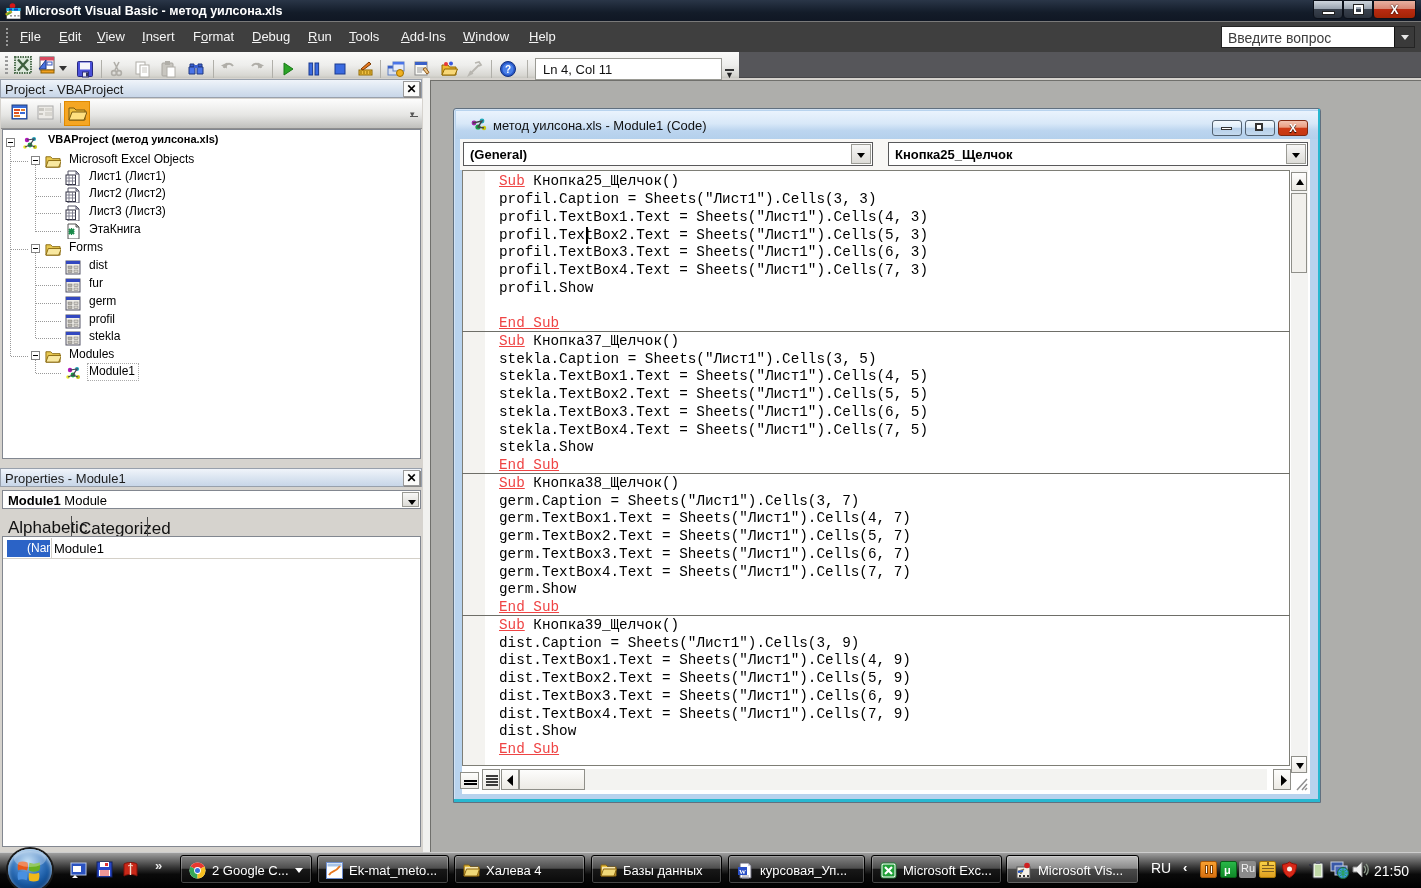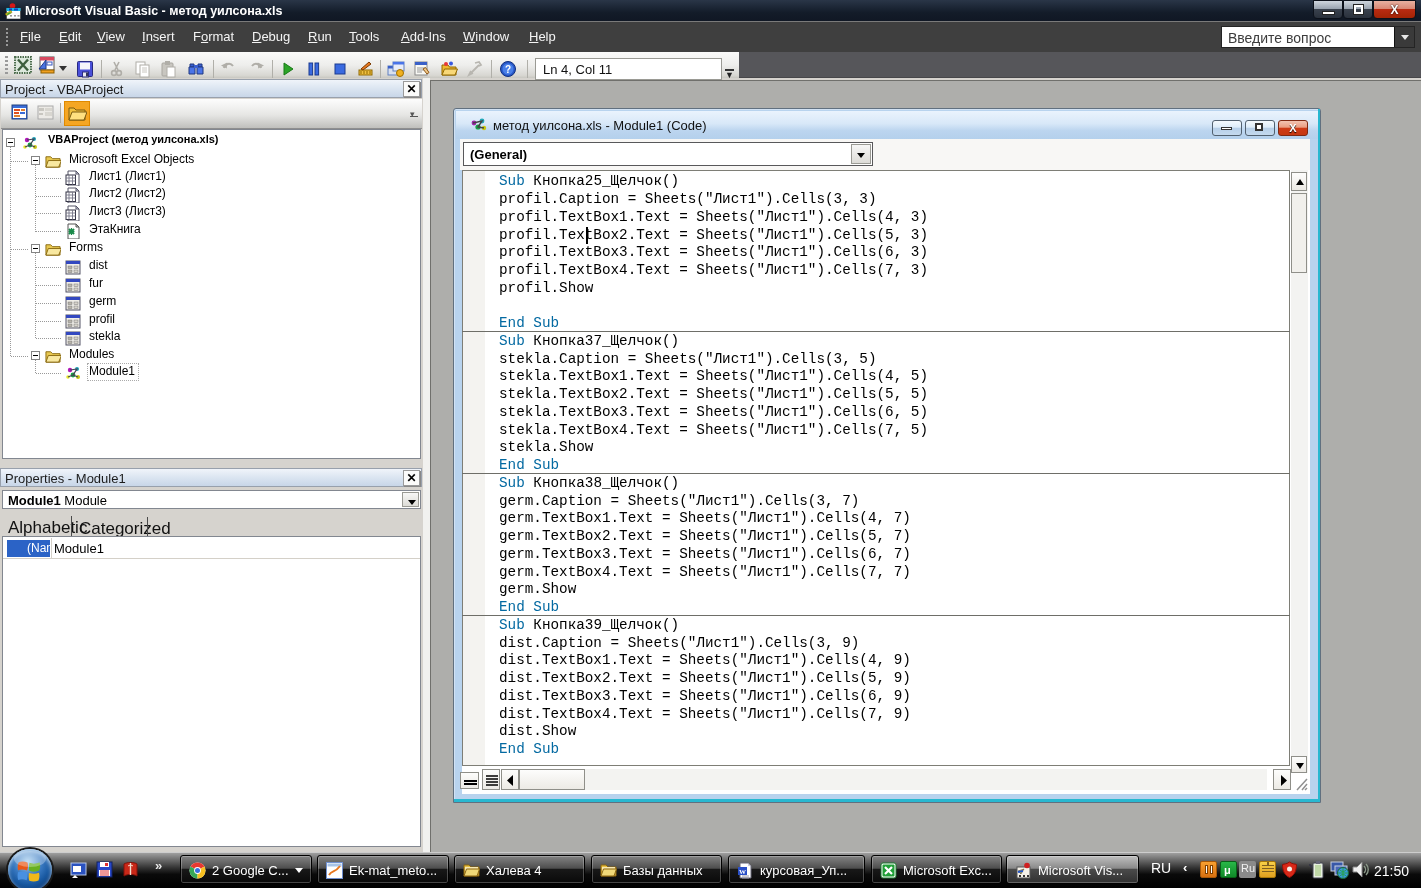--- a/index.html
+++ b/index.html
@@ -81,21 +81,21 @@
 .cwb.close { background:linear-gradient(#f2c3b1 0%, #ea9e83 45%, #ce3b17 50%, #c63811 100%); border-color:#7e2913; }
 #cw-combos { position:absolute; left:6px; top:30px; width:850px; height:31px; background:#f8f7f5; }
 .combo { position:absolute; top:3px; height:24px; background:#fff; border:1px solid #58585a; font-size:13px; font-weight:bold; }
 .combo .txt { position:absolute; left:6px; top:4px; }
 .combo .dd { position:absolute; right:1px; top:1px; width:20px; height:20px; background:linear-gradient(#f7f7f6,#dddcd7); border:1px solid #9a9a94; }
 .combo .dd:after { content:""; position:absolute; left:5px; top:8px; border:4px solid transparent; border-top:5px solid #000; }
 #cw-body { position:absolute; left:8px; top:61px; width:848px; height:624px; background:#fff; }
 #cw-margin { position:absolute; left:0px; top:0px; width:23px; height:596px; background:#f4f3f0; border:1px solid #7e7e76; border-right:none; }
 #cw-code { position:absolute; left:23px; top:0px; width:805px; height:596px; background:#fff; border:1px solid #7e7e76; border-left:none; overflow:hidden; }
 pre.code { position:absolute; left:14px; font-family:"Liberation Mono", monospace; font-size:14.3px; line-height:17.75px; color:#000; }
-pre.code .kw { color:#0369a1; }
+pre.code .kw { color:#ef4444;text-decoration:underline; }
 .csep { position:absolute; left:0px; width:828px; height:1px; background:#6e6e68; z-index:3; }
 #vsb { position:absolute; left:829px; top:0px; width:17px; height:603px; background:#f3f3f1; }
 .sbtn { position:absolute; background:linear-gradient(#fdfdfc,#eceae5); border:1px solid #8f8f89; }
 #hsbrow { position:absolute; left:0px; top:596px; width:829px; height:28px; background:#fff; }
 .caret { position:absolute; width:1.5px; height:17px; background:#000; z-index:4; }
 
 
 #taskbar { left:0; top:852px; width:1421px; height:36px;
   background:linear-gradient(#e7e7e7 0%, #9c9c9c 4%, #6b6b6b 22%, #303030 45%, #0a0a0a 62%, #000 100%); }
 .tbtn { position:absolute; top:3px; height:29px; border-radius:3px; border:1px solid #000;
@@ -455,20 +455,24 @@
         <div class="cwb close">
             <div style="position:absolute;left:0;top:0;right:0;bottom:0;color:#fff;font-weight:bold;font-size:11px;text-align:center;line-height:14px;text-shadow:0 1px 1px #000;">X</div>
           </div>
       </div>
     </div>
     <div id="cw-combos">
       <div class="combo" style="left:3px; width:410px;">
           <span class="txt">(General)</span>
           <div class="dd"></div>
         </div>
+      <div class="combo" style="left:428px; width:420px;">
+          <span class="txt">Кнопка25_Щелчок</span>
+          <div class="dd"></div>
+        </div>
     </div>
     <div id="cw-body">
       <div id="cw-margin"></div>
       <div id="cw-code">
 <pre class="code" style="top:2.4px;"><span class="kw">Sub</span> Кнопка25_Щелчок()
 profil.Caption = Sheets("Лист1").Cells(3, 3)
 profil.TextBox1.Text = Sheets("Лист1").Cells(4, 3)
 profil.TextBox2.Text = Sheets("Лист1").Cells(5, 3)
 profil.TextBox3.Text = Sheets("Лист1").Cells(6, 3)
 profil.TextBox4.Text = Sheets("Лист1").Cells(7, 3)

